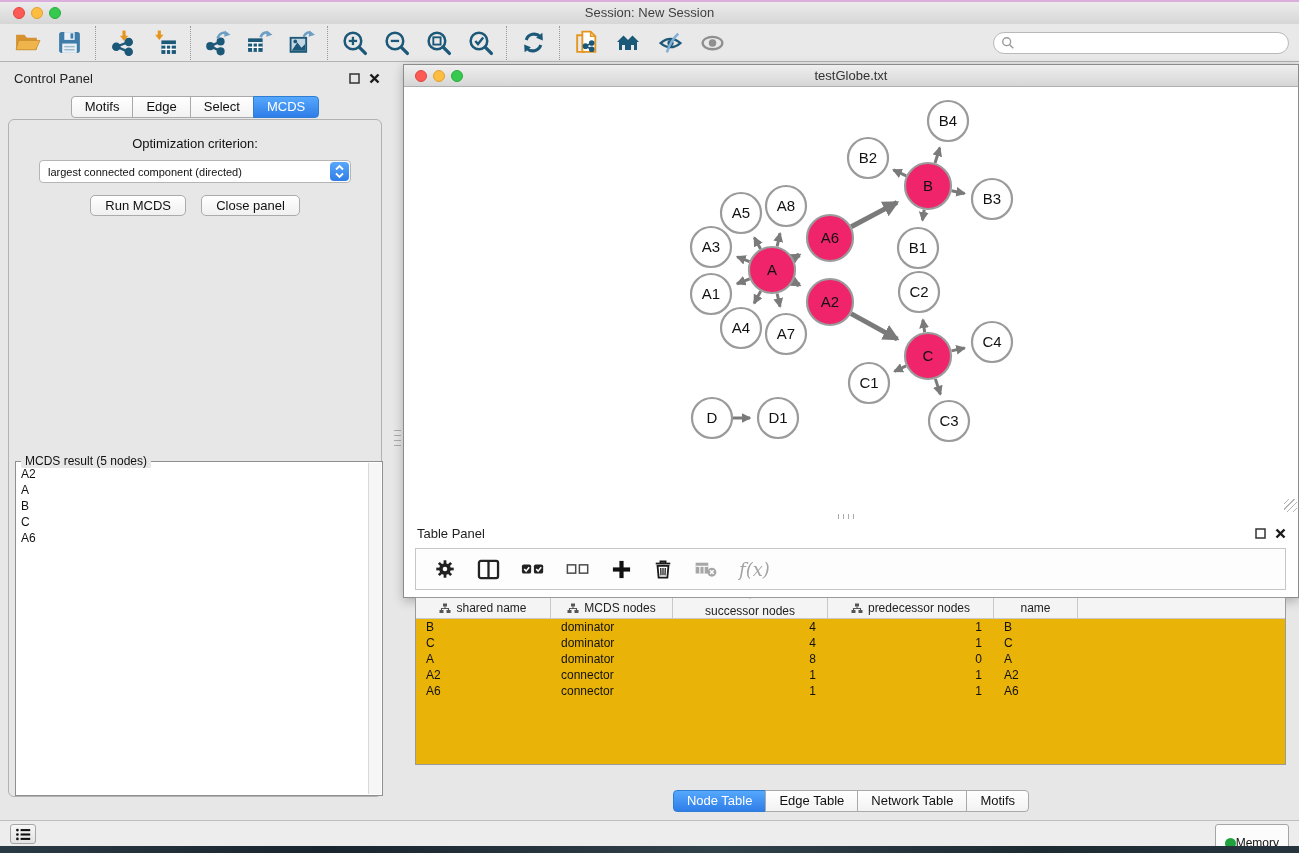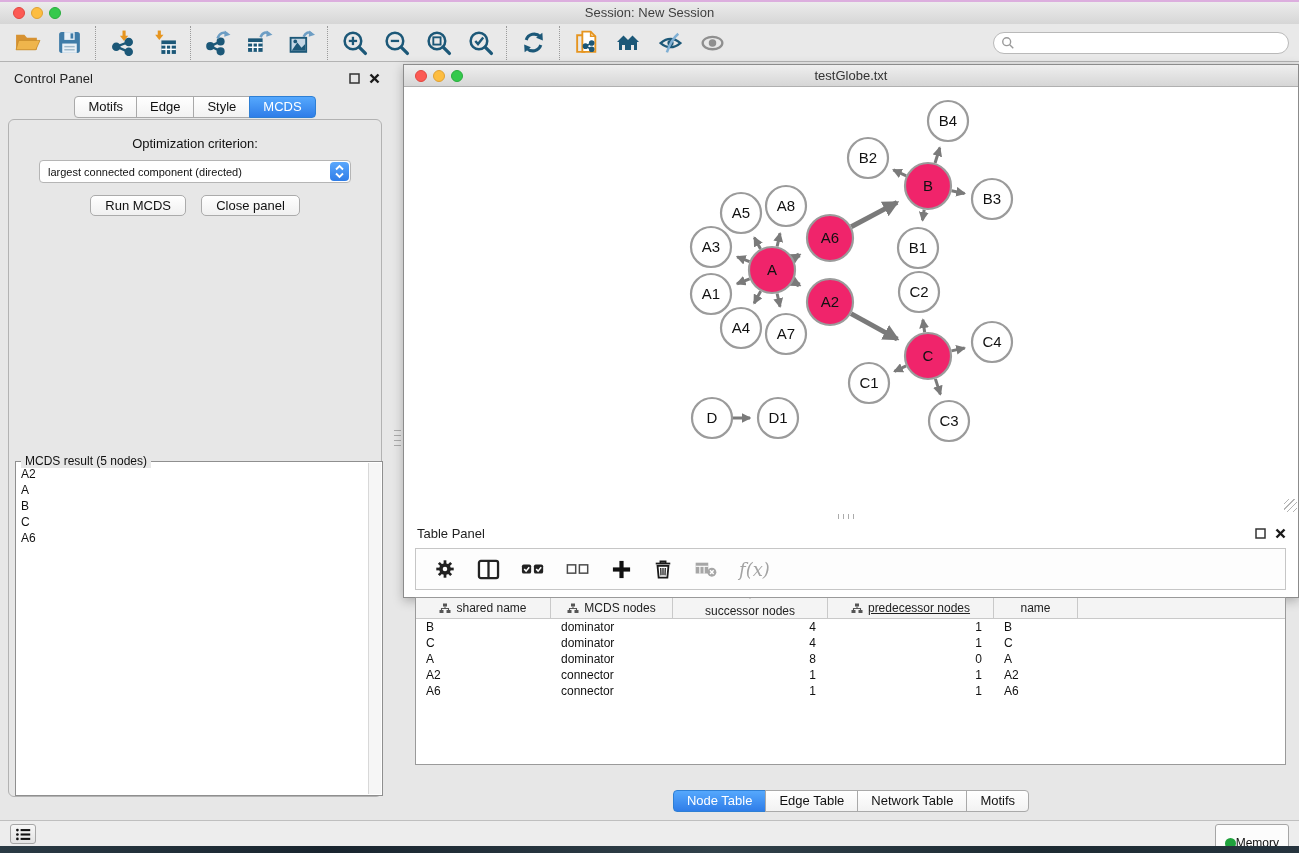--- a/index.html
+++ b/index.html
@@ -70,21 +70,21 @@
   .nw-canvas { position:absolute; left:0; top:23px; width:894px; height:425px; background:#fff; }
   .nw-grip { position:absolute; right:1px; bottom:1px; width:13px; height:13px;
              background:repeating-linear-gradient(135deg,transparent 0 3px,#b4b4b4 3px 4px); }
 
   
   .table-panel { position:absolute; left:403px; top:519px; width:896px; height:301px; }
   .tp-title { position:absolute; left:14px; top:7px; font-size:13px; color:#222; }
   .tp-toolbar { position:absolute; left:12px; top:29px; width:871px; height:42px; background:#fdfdfd;
                 border:1px solid #c6c6c6; display:flex; align-items:center; gap:21px; padding-left:18px; }
   .fx-label { font-family:"DejaVu Serif",serif; font-style:italic; font-size:18px; color:#a3a3a3; }
-  .tp-table { position:absolute; left:12px; top:78px; width:871px; height:168px; background:#ffffff;
+  .tp-table { position:absolute; left:12px; top:78px; width:871px; height:168px; background:#eab308;
               border:1px solid #9a9a9a; overflow:hidden; }
   .thead { display:flex; height:21px; background:#f4f4f4; border-bottom:1px solid #c9c9c9; }
   .th { display:flex; align-items:center; justify-content:center; gap:5px; font-size:12px; color:#222;
         border-right:1px solid #c9c9c9; }
   .th.filler { flex:1; border-right:none; }
   .trow { display:flex; height:16px; align-items:center; font-size:12px; color:#111; }
   .td { overflow:hidden; white-space:nowrap; }
   .td.al { padding-left:10px; text-align:left; }
   .td.ar { padding-right:12px; text-align:right; }
   .tp-tabs { position:absolute; top:271px; left:0; width:100%; display:flex; justify-content:center; }
@@ -289,21 +289,21 @@
     </div>
     <div class="panel-mini-btn" style="right:9px;">
       <svg width="11" height="11" viewBox="0 0 11 11">
         <line x1="1.5" y1="1.5" x2="9.5" y2="9.5" stroke="#1a1a1a" stroke-width="2.4"></line>
         <line x1="9.5" y1="1.5" x2="1.5" y2="9.5" stroke="#1a1a1a" stroke-width="2.4"></line>
       </svg>
     </div>
     <div class="seg-tabs">
         <div class="seg-tab">Motifs</div>
         <div class="seg-tab">Edge</div>
-        <div class="seg-tab">Style</div>
+        <div class="seg-tab">Select</div>
         <div class="seg-tab active">MCDS</div>
       </div>
     <div class="cp-frame">
       <div class="opt-label">Optimization criterion:</div>
       <div class="select-box">
         <span class="select-text">largest connected component (directed)</span>
         <span class="select-stepper">
           <svg width="13" height="15" viewBox="0 0 13 15">
             <polyline points="3,5.5 6.5,2 10,5.5" fill="none" stroke="#fff" stroke-width="1.8"></polyline>
             <polyline points="3,9.5 6.5,13 10,9.5" fill="none" stroke="#fff" stroke-width="1.8"></polyline>
@@ -500,21 +500,21 @@
           </div>
           <div class="th" style="width: 155px; flex-direction: column;">
             <svg width="12" height="11" viewBox="0 0 12 11">
               <rect x="4" y="0.5" width="4" height="3" fill="#555"></rect>
               <rect x="0.5" y="7" width="4" height="3" fill="#555"></rect>
               <rect x="7.5" y="7" width="4" height="3" fill="#555"></rect>
               <path d="M6 3.5 V5.5 M2.5 7 V5.5 H9.5 V7" fill="none" stroke="#555" stroke-width="1.1"></path>
             </svg>
             <span>successor nodes</span>
           </div>
-          <div class="th" style="width: 166px; text-decoration: underline;">
+          <div class="th" style="width: 166px;">
             <svg width="12" height="11" viewBox="0 0 12 11">
               <rect x="4" y="0.5" width="4" height="3" fill="#555"></rect>
               <rect x="0.5" y="7" width="4" height="3" fill="#555"></rect>
               <rect x="7.5" y="7" width="4" height="3" fill="#555"></rect>
               <path d="M6 3.5 V5.5 M2.5 7 V5.5 H9.5 V7" fill="none" stroke="#555" stroke-width="1.1"></path>
             </svg>
             <span>predecessor nodes</span>
           </div>
           <div class="th" style="width: 84px;">
             <span>name</span>

